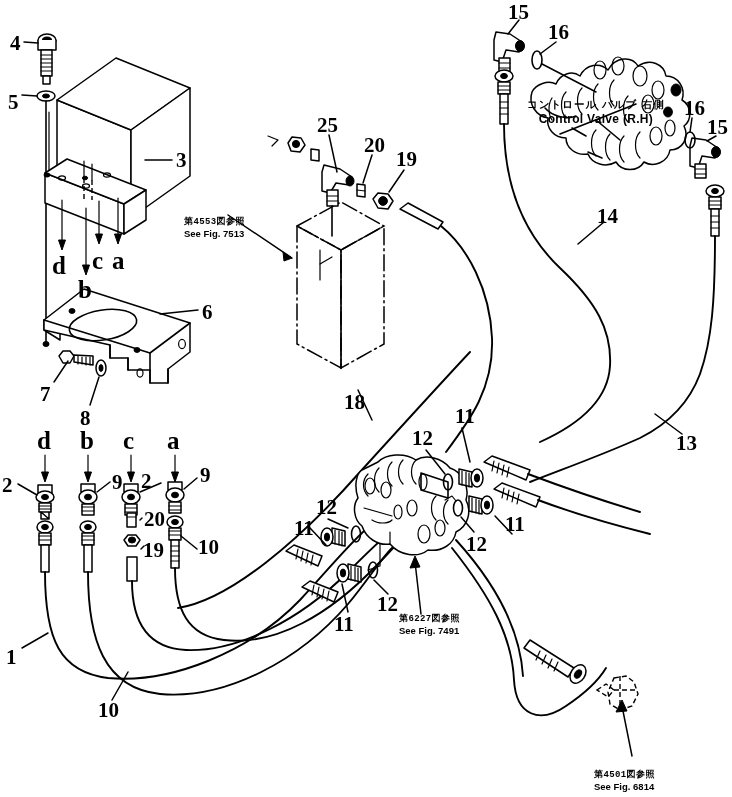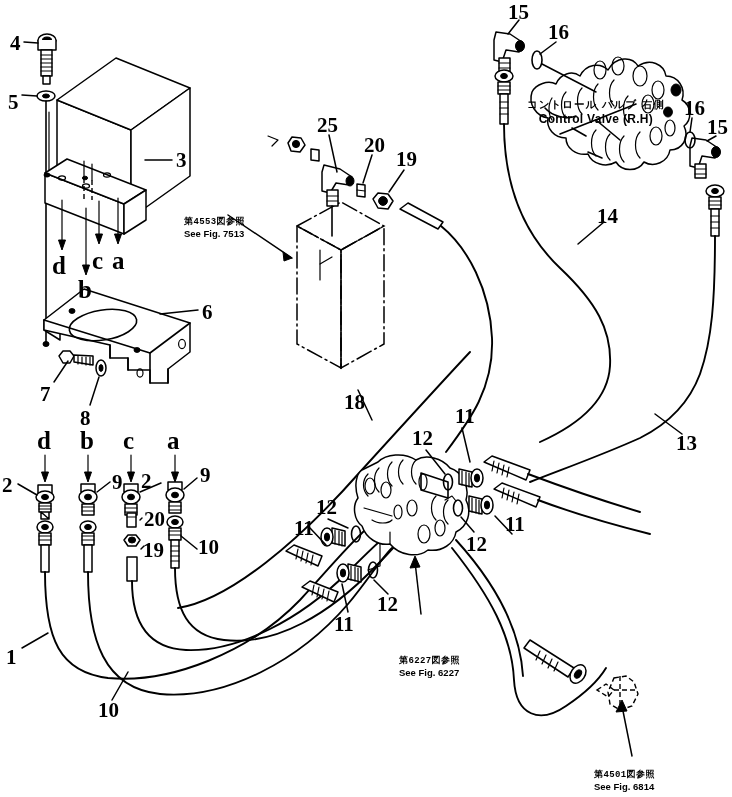--- a/index.html
+++ b/index.html
@@ -497,23 +497,23 @@
 <div class="port" style="left:37px;top:428px;">d</div>
 <div class="port" style="left:80px;top:428px;">b</div>
 <div class="port" style="left:123px;top:428px;">c</div>
 <div class="port" style="left:167px;top:428px;">a</div>
 
 <div class="figref" style="left:184px;top:217px;">
   <div class="jp">第4553図参照</div>
   <div>See Fig. 7513</div>
 </div>
 
-<div class="figref" style="left:399px;top:614px;margin-top:42px;">
+<div class="figref" style="left:399px;top:614px;">
   <div class="jp">第6227図参照</div>
-  <div>See  Fig.  6227</div>
+  <div>See  Fig.  7491</div>
 </div>
 
 <div class="figref" style="left:594px;top:770px;">
   <div class="jp">第4501図参照</div>
   <div>See Fig. 6814</div>
 </div>
 
 <div class="cvlabel" style="left:527px;top:98px;">
   <div class="jp">コントロール バルブ 右側</div>
   <div class="en">Control Valve (R.H)</div>

